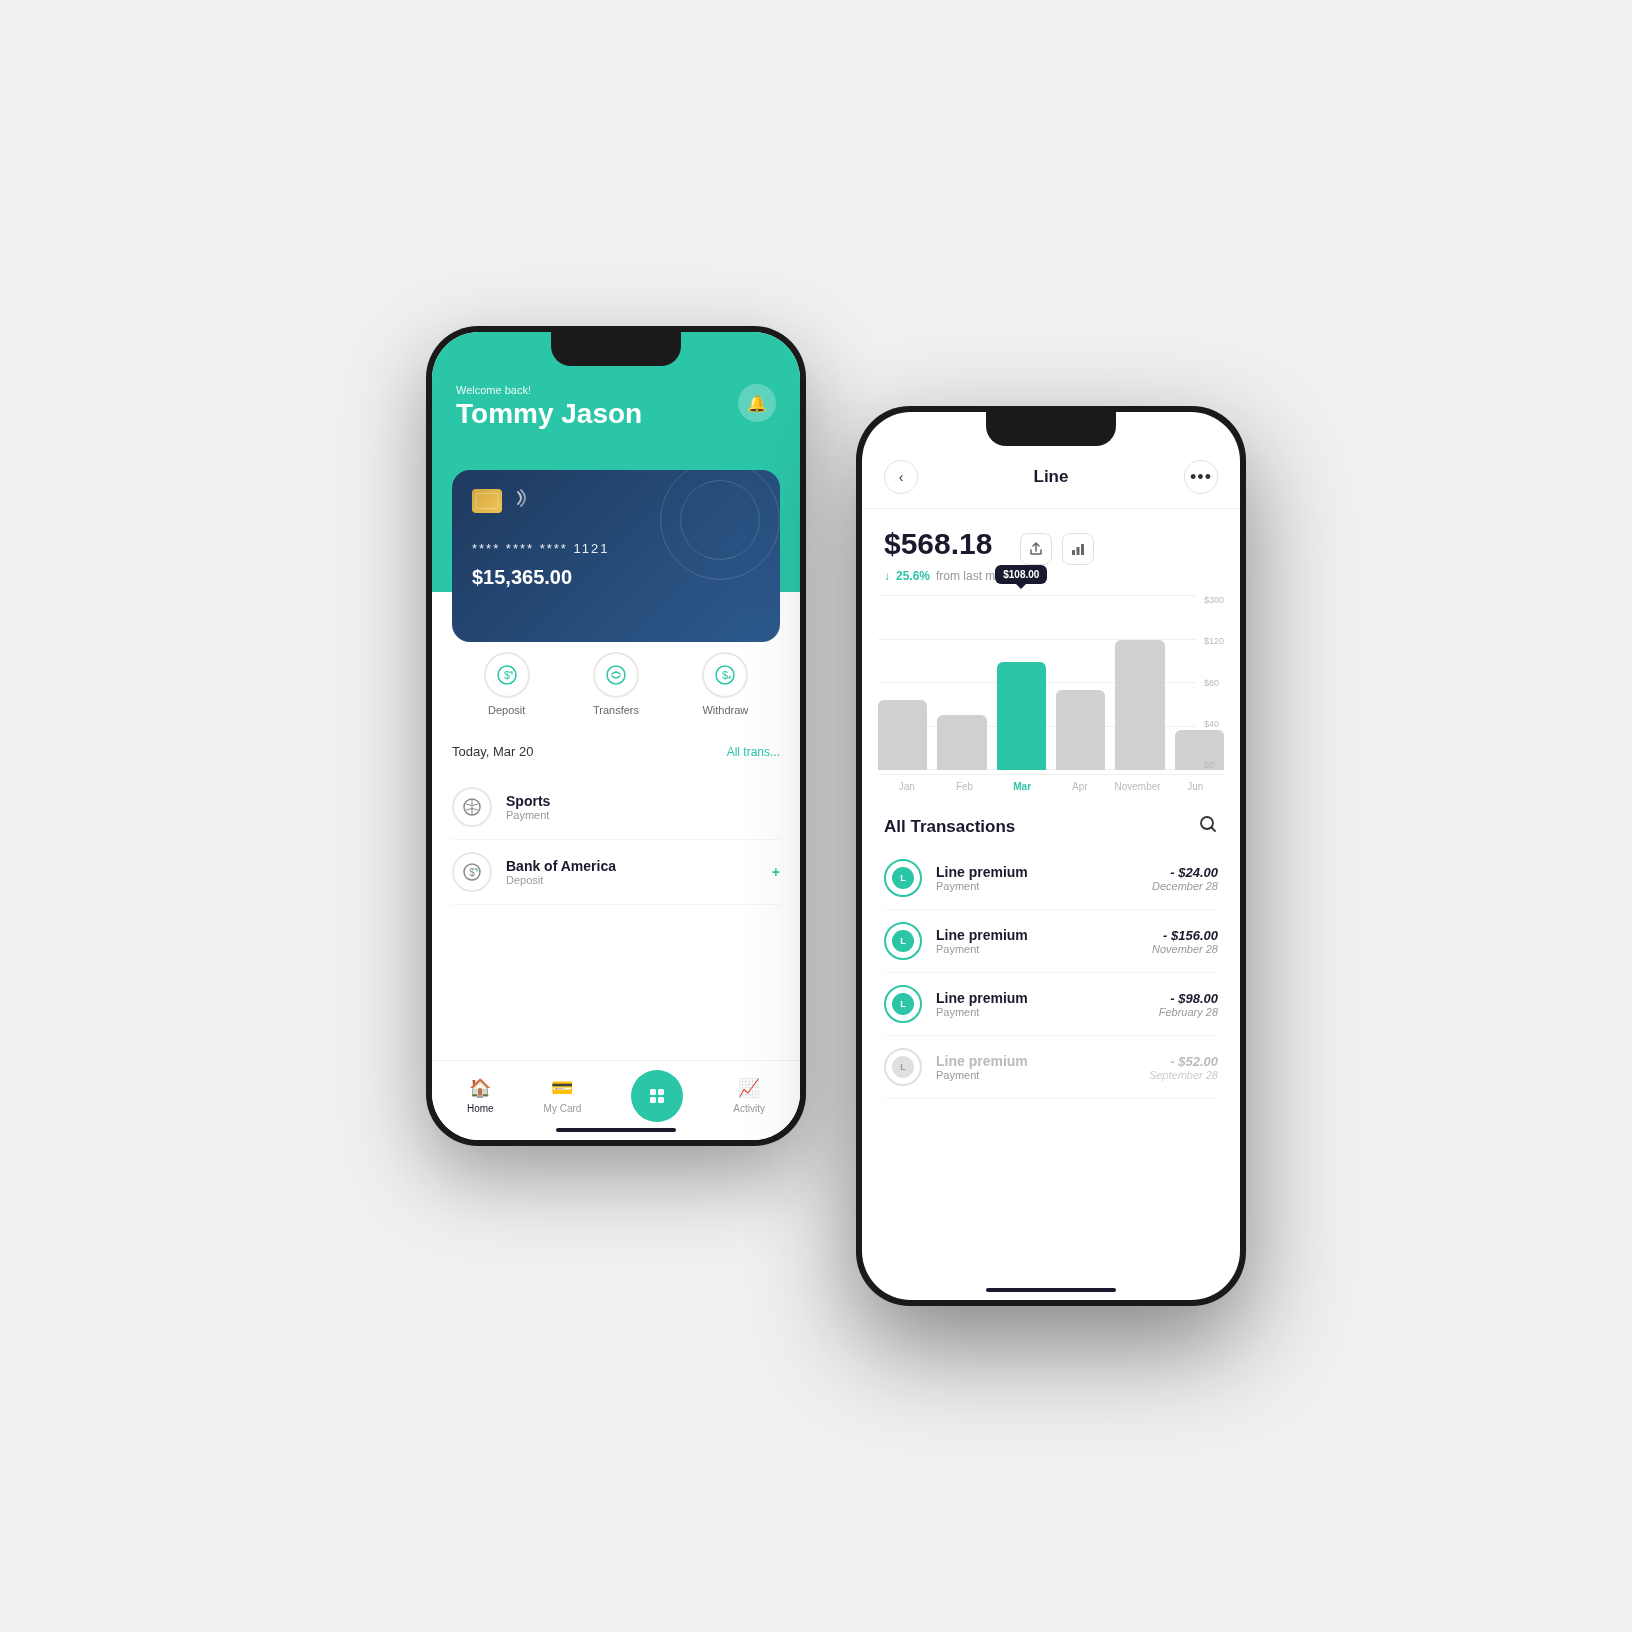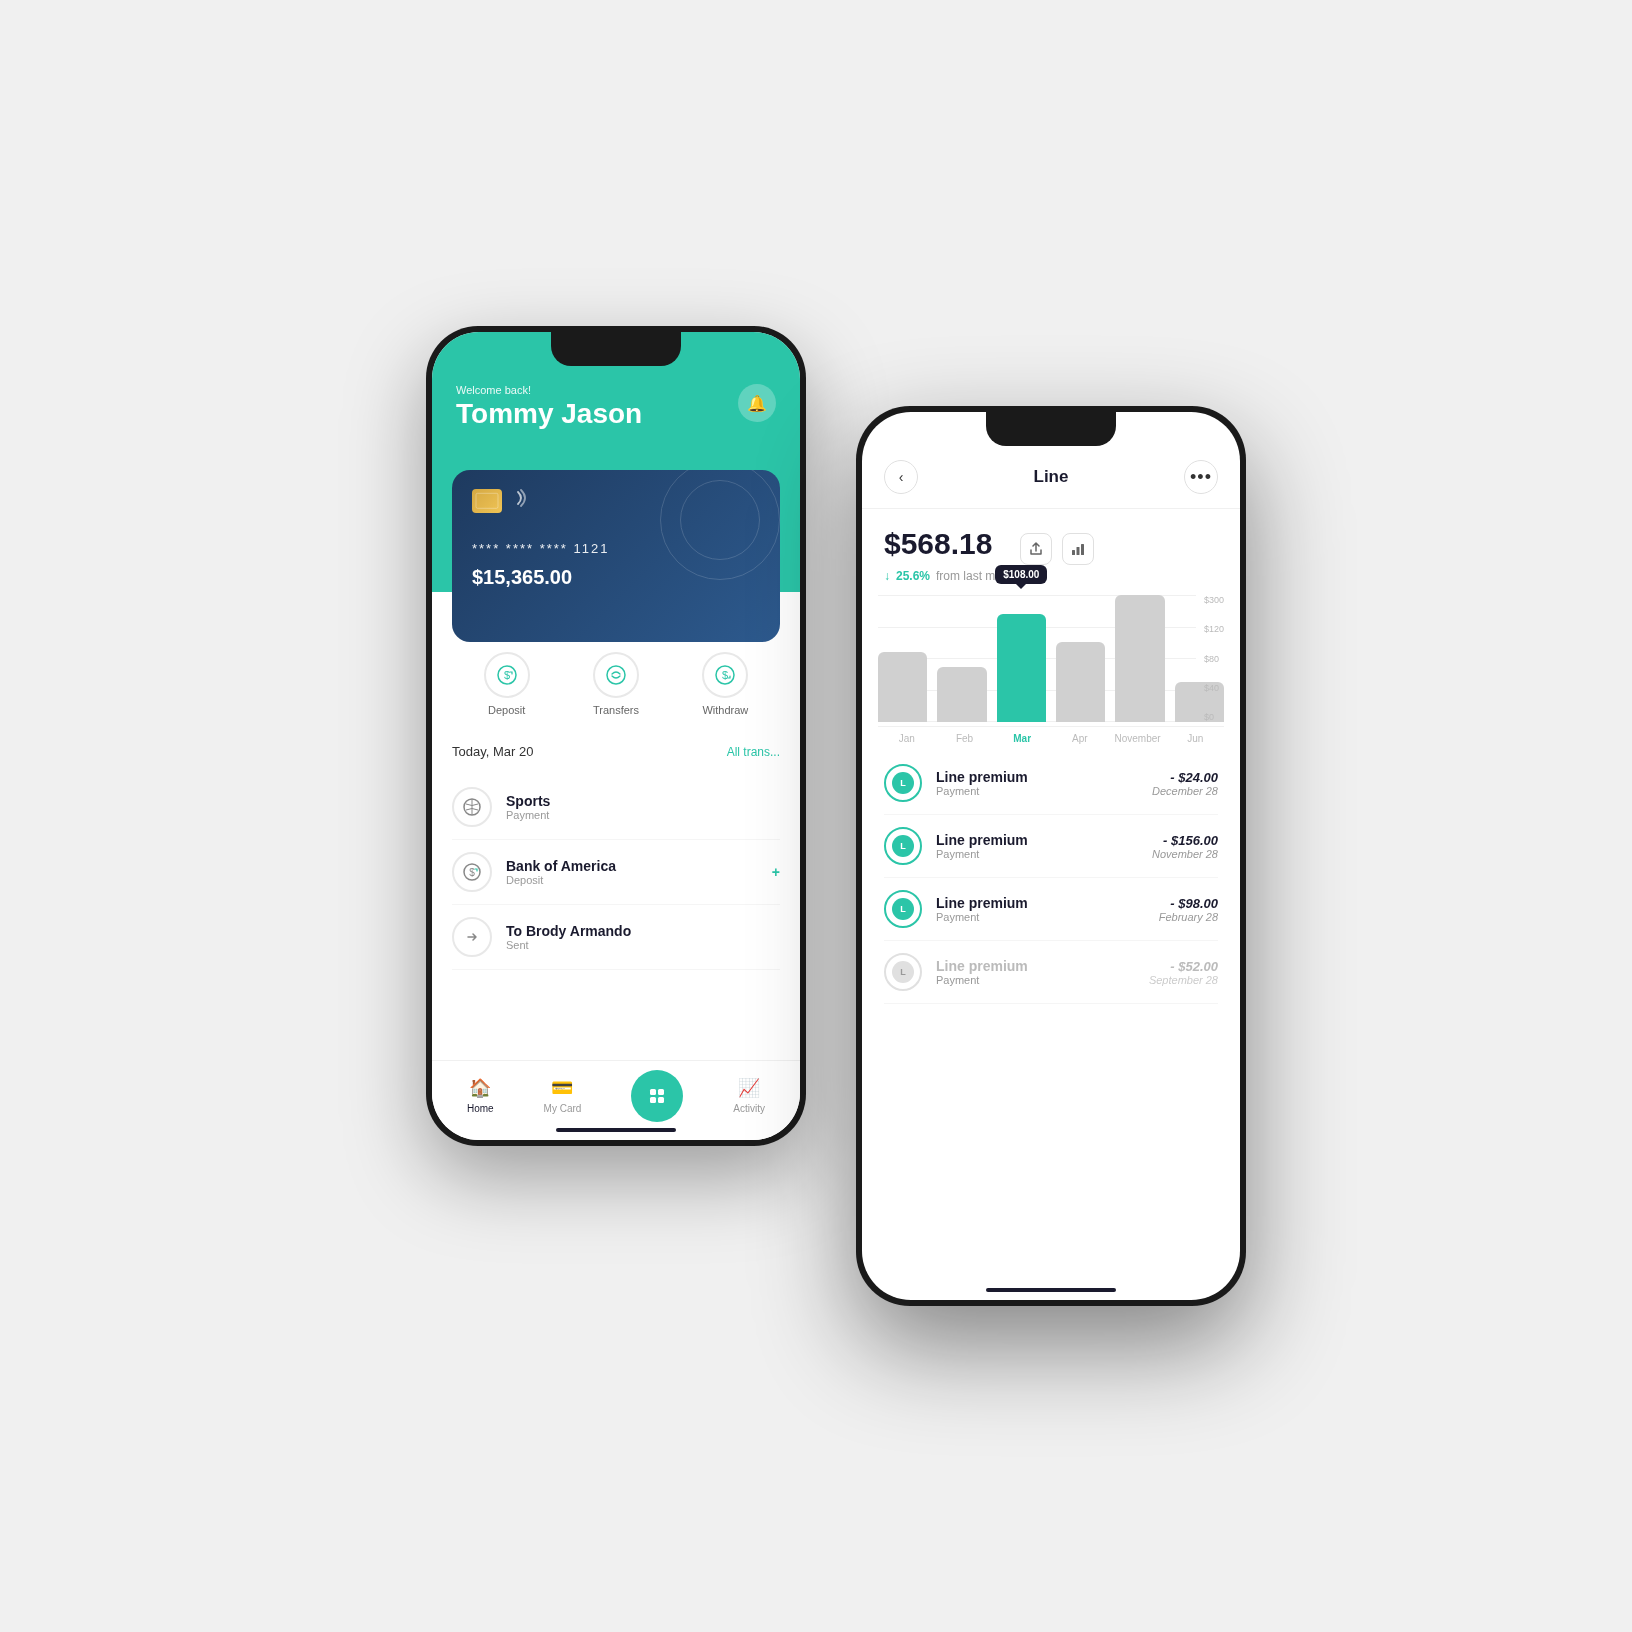--- a/index.html
+++ b/index.html
@@ -374,21 +374,21 @@
     .p2-change-text { color: #999; }
 
     
     .p2-chart {
       padding: 0 16px;
       position: relative;
     }
 
     .chart-area {
       position: relative;
-      height: 132px;
+      height: 180px;
       display: flex;
       align-items: flex-end;
       gap: 10px;
       border-bottom: 1px solid #f0f0f0;
     }
 
     .chart-labels-y {
       position: absolute;
       right: 0; top: 0; bottom: 0;
       display: flex; flex-direction: column;
@@ -659,31 +659,20 @@
               <path d="M13 7 L15 7 L15 9" stroke="#2bc5a8" stroke-width="1.2" stroke-linecap="round"></path>
             </svg>
           </div>
           <div class="trans-info">
             <div class="trans-name">Bank of America</div>
             <div class="trans-sub">Deposit</div>
           </div>
           <div class="trans-amount positive">+</div>
         </div>
 
-        <div class="trans-item">
-          <div class="trans-icon-wrap">
-            <svg width="20" height="20" viewBox="0 0 20 20" fill="none">
-              <path d="M6 10 L14 10 M11 7 L14 10 L11 13" stroke="#888" stroke-width="1.5" stroke-linecap="round" stroke-linejoin="round"></path>
-            </svg>
-          </div>
-          <div class="trans-info">
-            <div class="trans-name">To Brody Armando</div>
-            <div class="trans-sub">Sent</div>
-          </div>
-        </div>
       </div>
 
       <div class="phone1-nav">
         <div class="nav-item active">
           <span class="nav-icon">🏠</span>
           <span>Home</span>
         </div>
         <div class="nav-item">
           <span class="nav-icon">💳</span>
           <span>My Card</span>
@@ -796,20 +785,29 @@
         <div class="chart-x-labels">
           <span class="chart-x-label">Jan</span>
           <span class="chart-x-label">Feb</span>
           <span class="chart-x-label active">Mar</span>
           <span class="chart-x-label">Apr</span>
           <span class="chart-x-label">November</span>
           <span class="chart-x-label">Jun</span>
         </div>
       </div>
 
+      <div class="p2-all-trans">
+        <div class="p2-all-trans-title">All Transactions</div>
+        <div class="p2-search-icon">
+          <svg width="20" height="20" viewBox="0 0 20 20" fill="none">
+            <circle cx="9" cy="9" r="6" stroke="#333" stroke-width="1.8"></circle>
+            <path d="M13.5 13.5 L17 17" stroke="#333" stroke-width="1.8" stroke-linecap="round"></path>
+          </svg>
+        </div>
+      </div>
 
       <div class="p2-trans-list">
 
         <div class="p2-trans-item">
           <div class="p2-trans-icon">
             <div class="p2-line-logo">L</div>
           </div>
           <div class="p2-trans-info">
             <div class="p2-trans-name">Line premium</div>
             <div class="p2-trans-sub">Payment</div>

